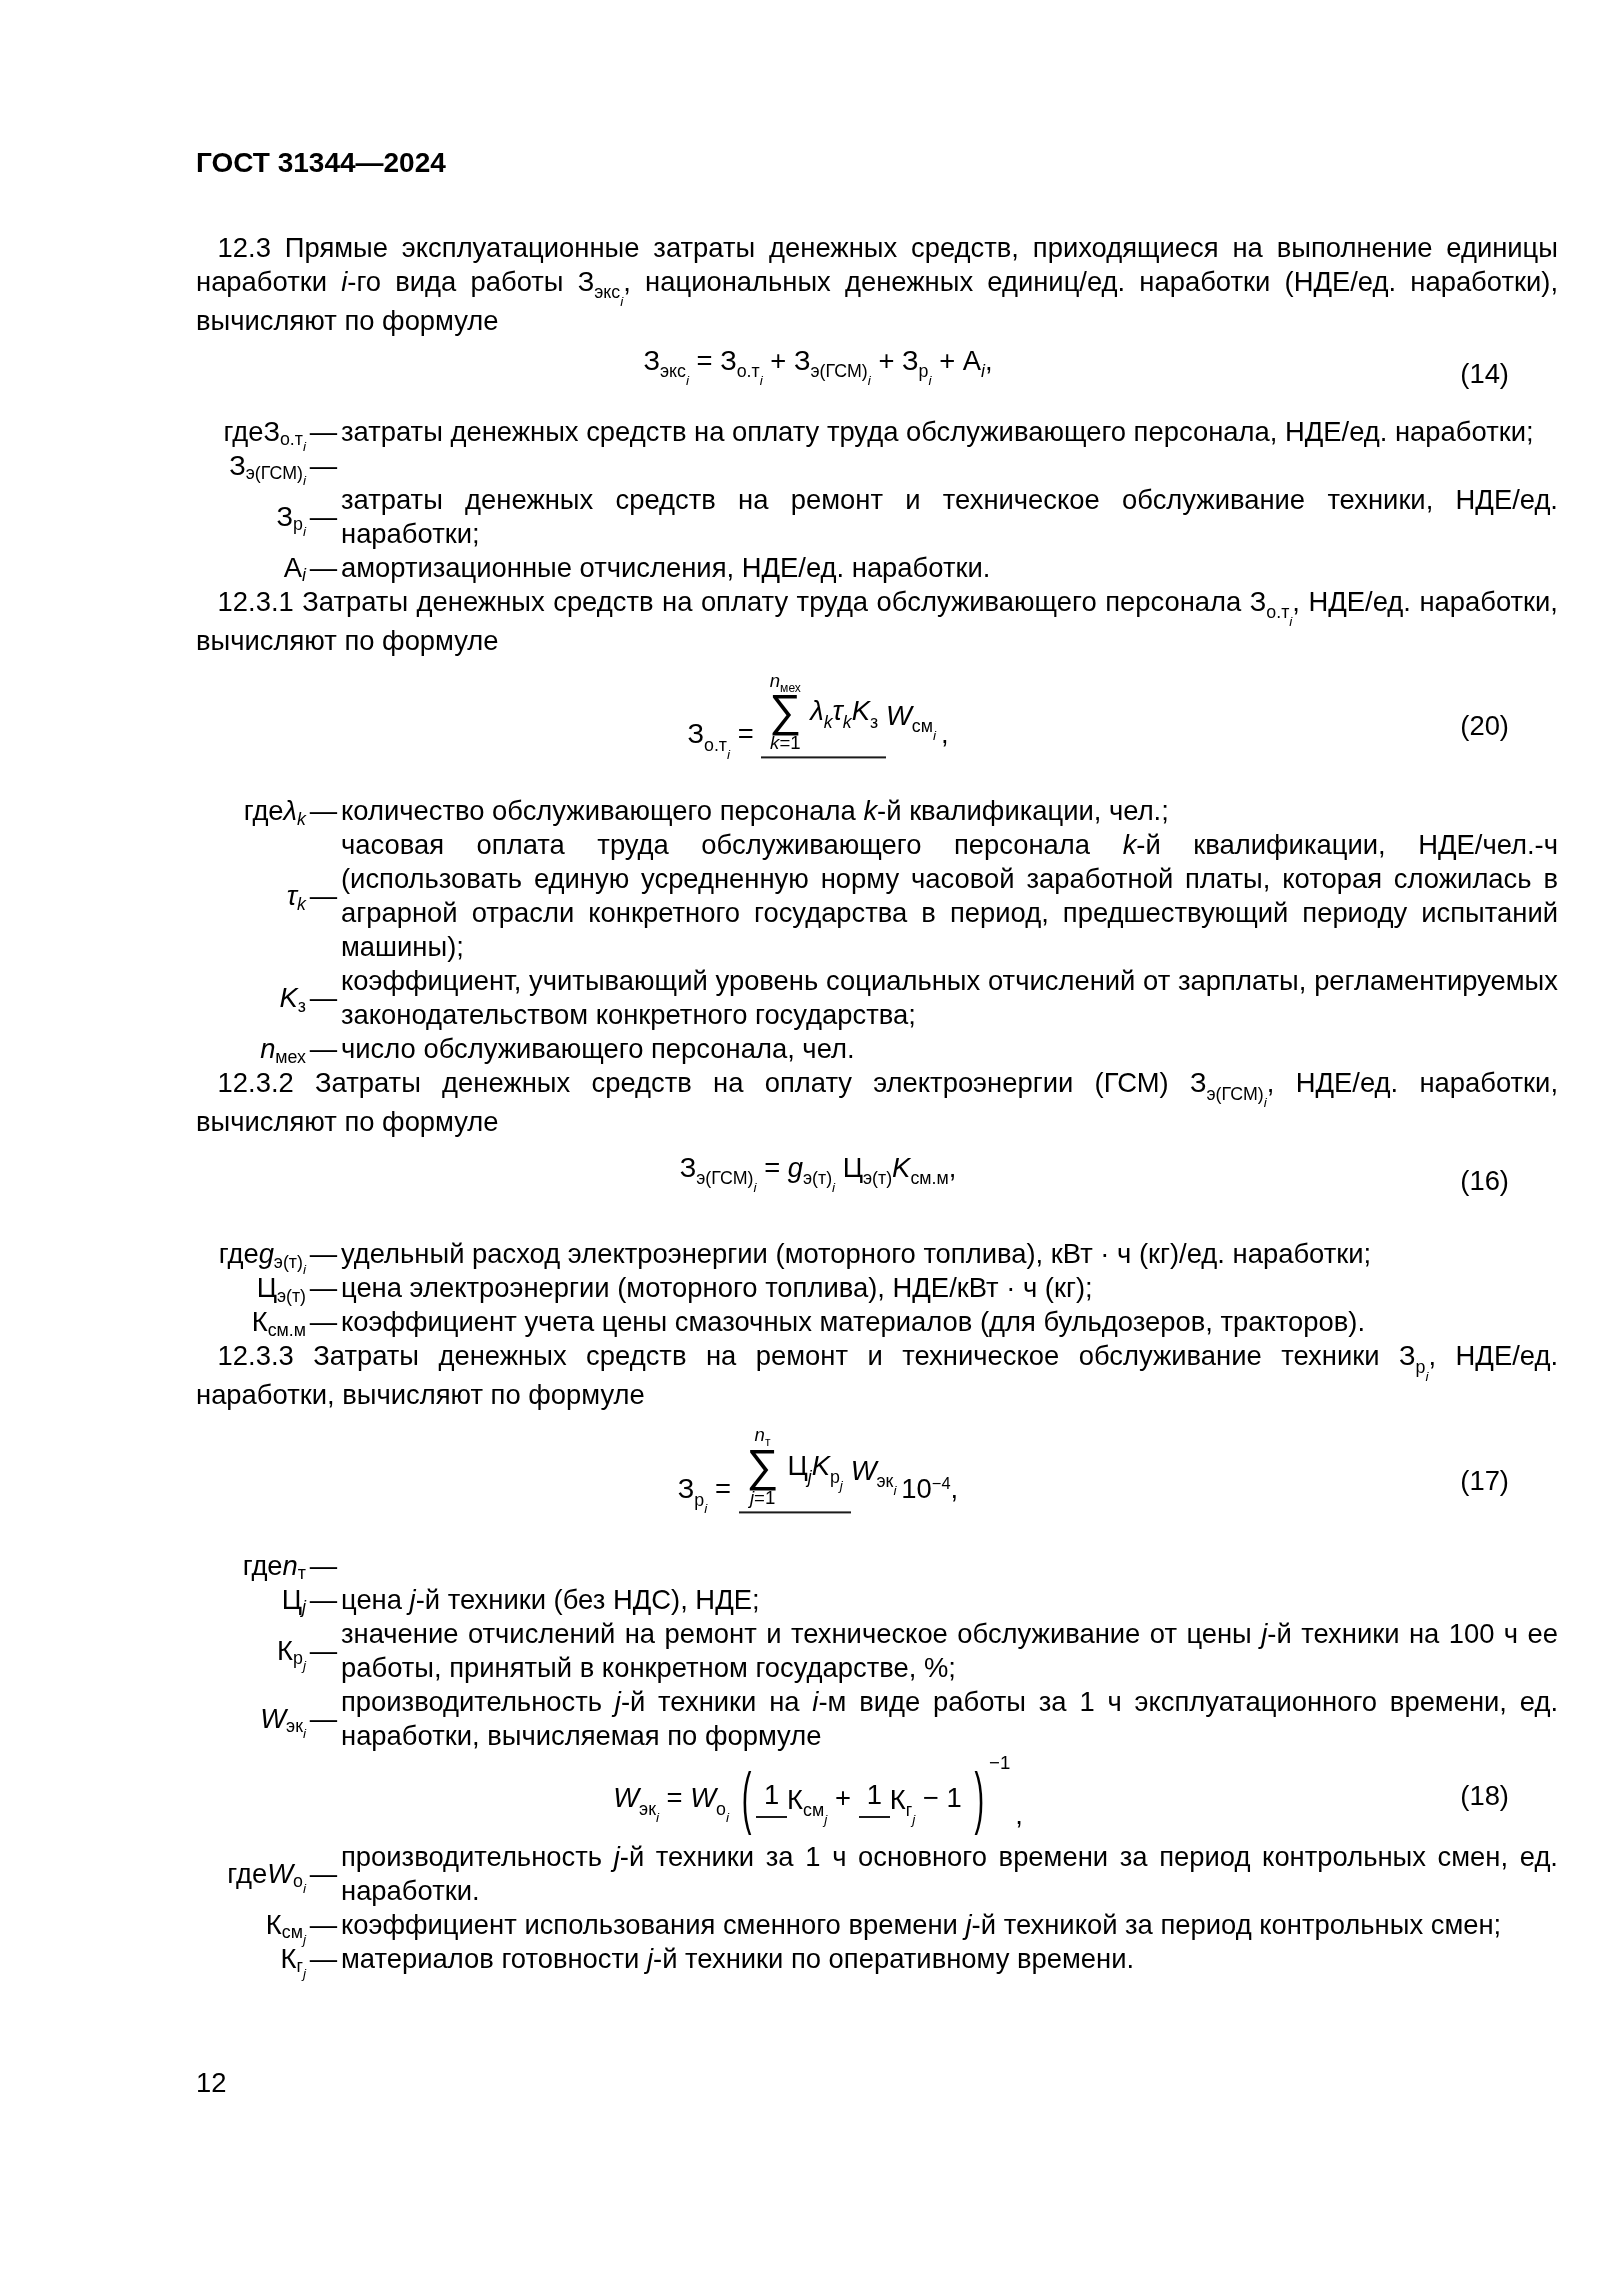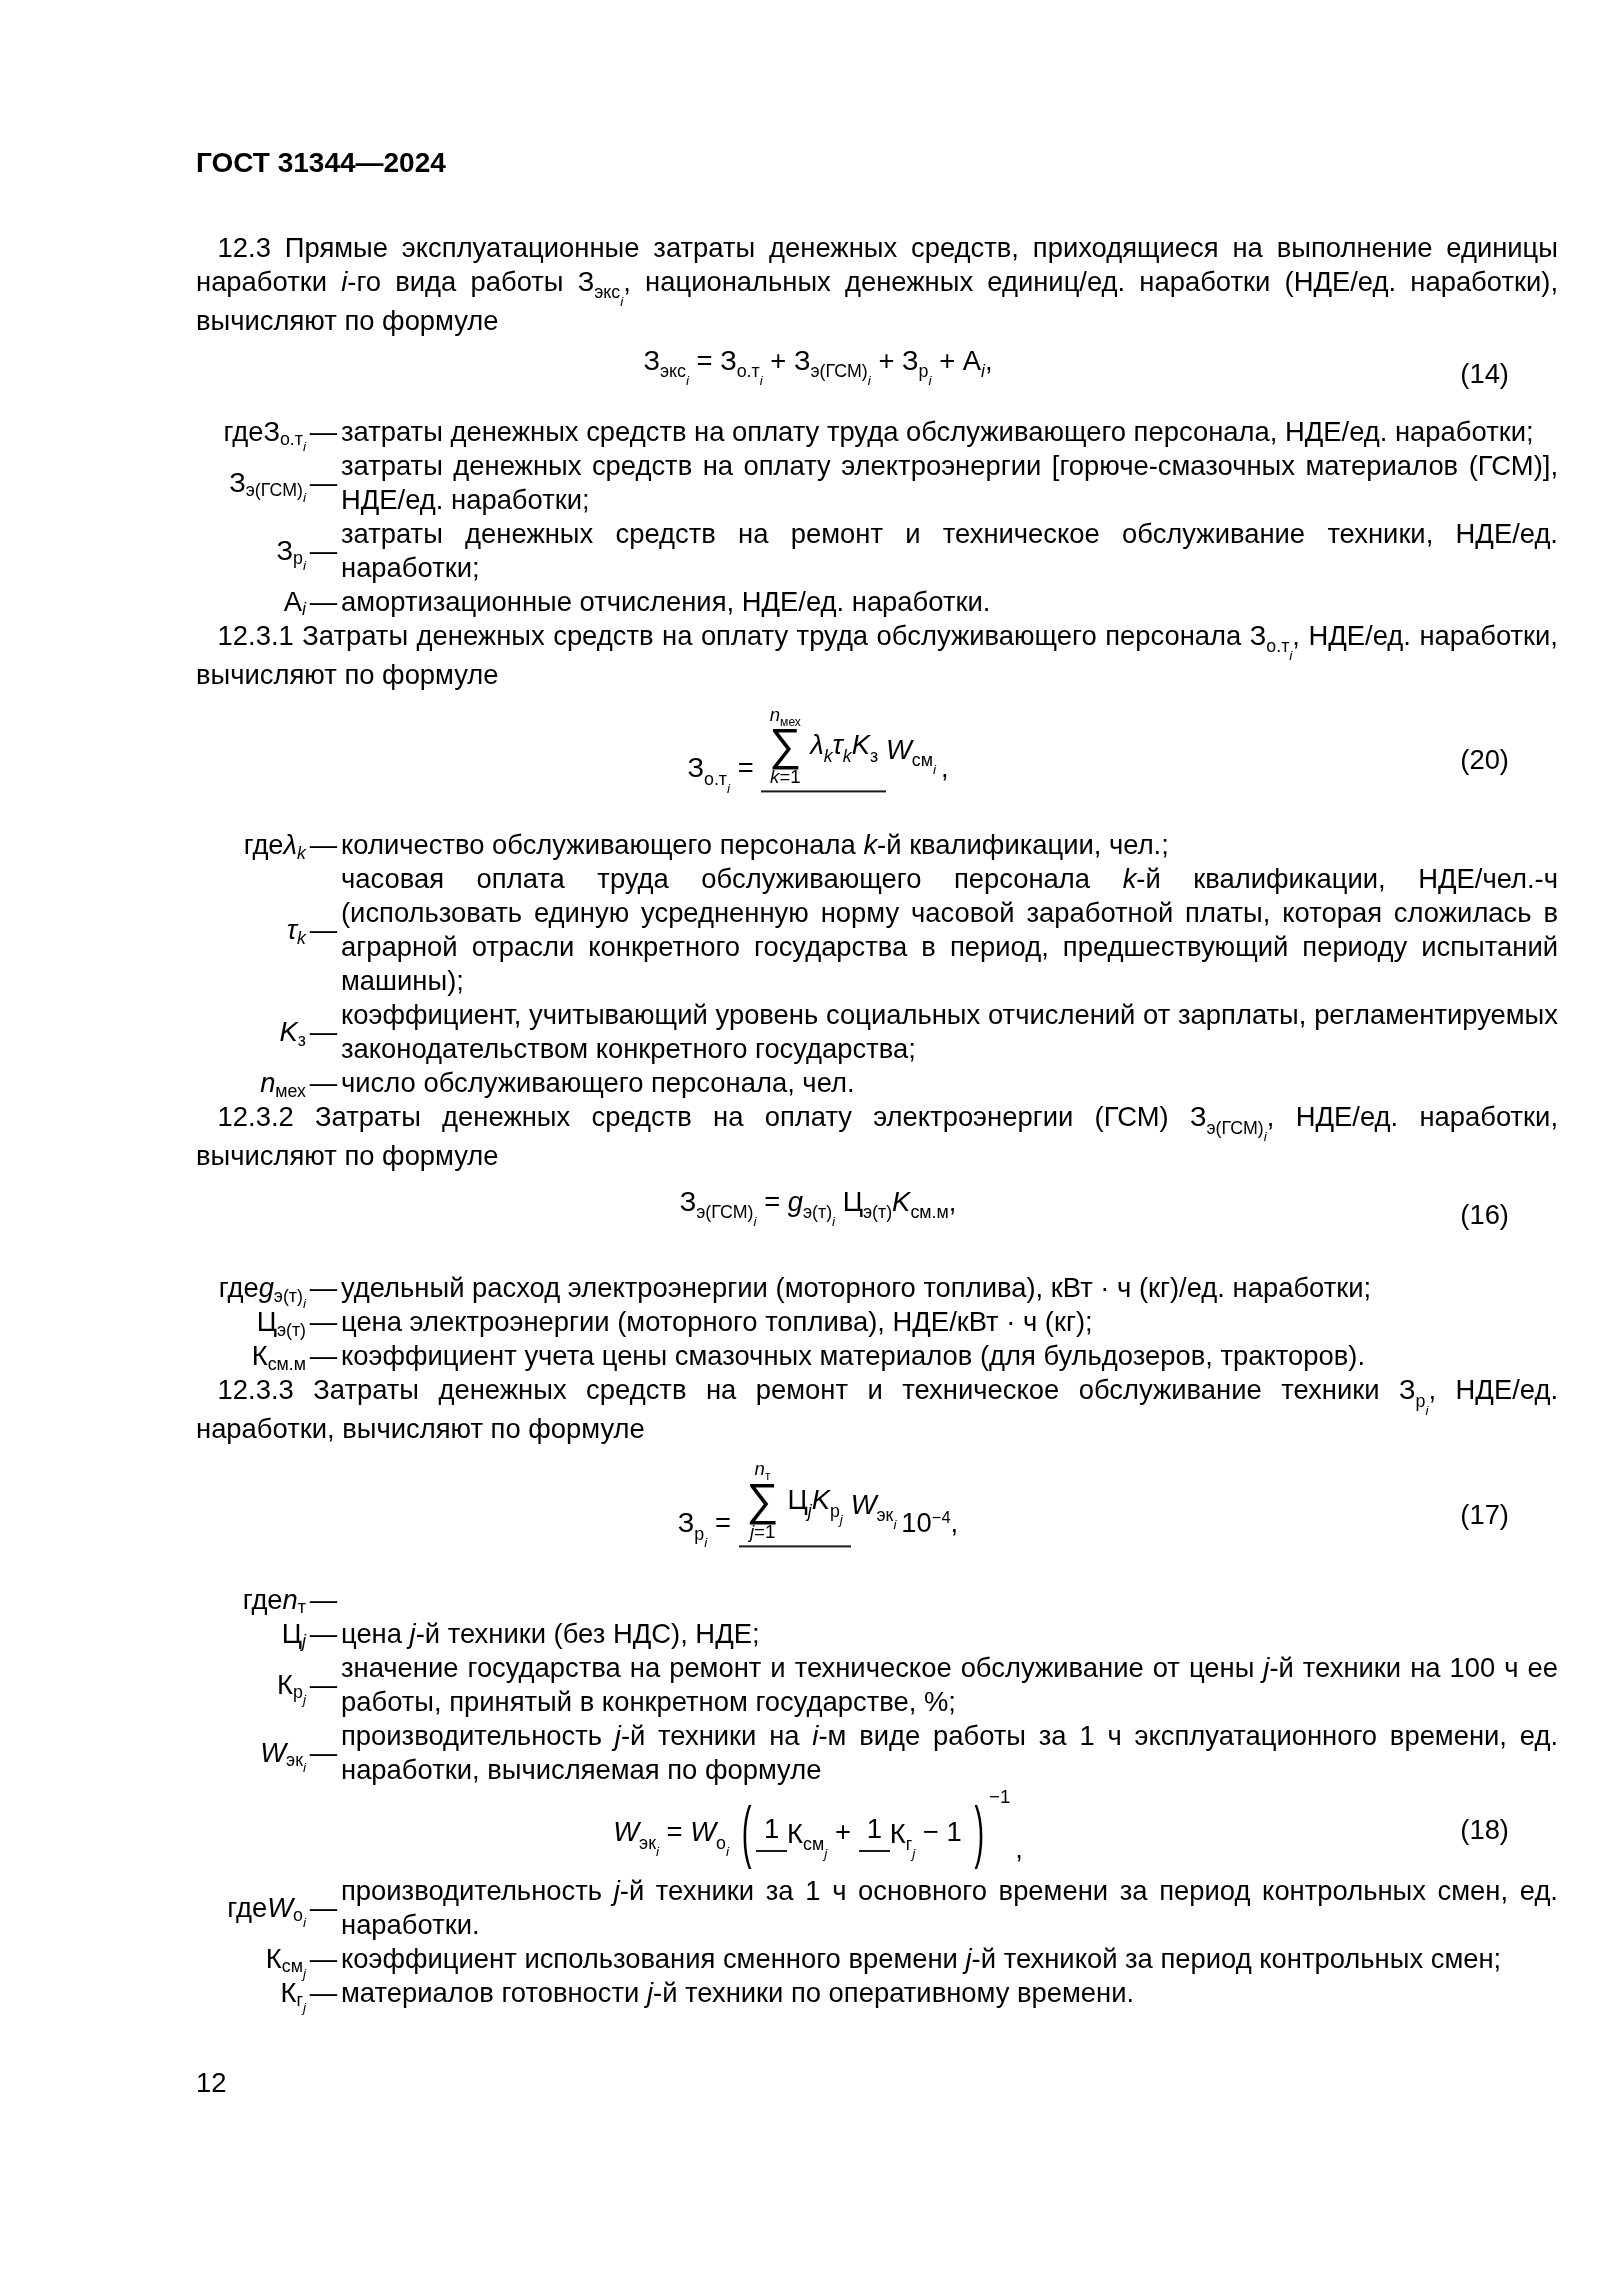--- a/index.html
+++ b/index.html
@@ -81,21 +81,20 @@
           <span class="dash">—</span>
           <span class="desc"><span class="r">затраты денежных средств на оплату труда обслуживающего персонала, НДЕ/ед. наработки;</span></span>
         </div>
         <div class="def-item">
           <span class="term">
             <span class="r">З</span>
             <span class="r r-s">э(ГСМ)</span>
             <span class="r r-ssi">i</span>
           </span>
           <span class="dash">—</span>
-          <span class="desc"><span class="r">затраты денежных средств на оплату электроэнергии [горюче-смазочных материалов (ГСМ)], НДЕ/ед. наработки;</span></span>
         </div>
         <div class="def-item">
           <span class="term">
             <span class="r">З</span>
             <span class="r r-s">р</span>
             <span class="r r-ssi">i</span>
           </span>
           <span class="dash">—</span>
           <span class="desc"><span class="r">затраты денежных средств на ремонт и техническое обслуживание техники, НДЕ/ед. наработки;</span></span>
         </div>
@@ -242,21 +241,21 @@
           <span class="dash">—</span>
           <span class="desc"><span class="r">цена </span><span class="r r-i">j</span><span class="r">-й техники (без НДС), НДЕ;</span></span>
         </div>
         <div class="def-item">
           <span class="term">
             <span class="r">К</span>
             <span class="r r-s">р</span>
             <span class="r r-ssi">j</span>
           </span>
           <span class="dash">—</span>
-          <span class="desc"><span class="r">значение государства на ремонт и техническое обслуживание от цены </span><span class="r r-i">j</span><span class="r">-й техники на 100 ч ее работы, принятый в конкретном государстве, %;</span></span>
+          <span class="desc"><span class="r">значение отчислений на ремонт и техническое обслуживание от цены </span><span class="r r-i">j</span><span class="r">-й техники на 100 ч ее работы, принятый в конкретном государстве, %;</span></span>
         </div>
         <div class="def-item">
           <span class="term">
             <span class="r r-i">W</span>
             <span class="r r-s">эк</span>
             <span class="r r-ssi">i</span>
           </span>
           <span class="dash">—</span>
           <span class="desc"><span class="r">производительность </span><span class="r r-i">j</span><span class="r">-й техники на </span><span class="r r-i">i</span><span class="r">-м виде работы за 1 ч эксплуатационного времени, ед. наработки, вычисляемая по формуле</span></span>
         </div>

